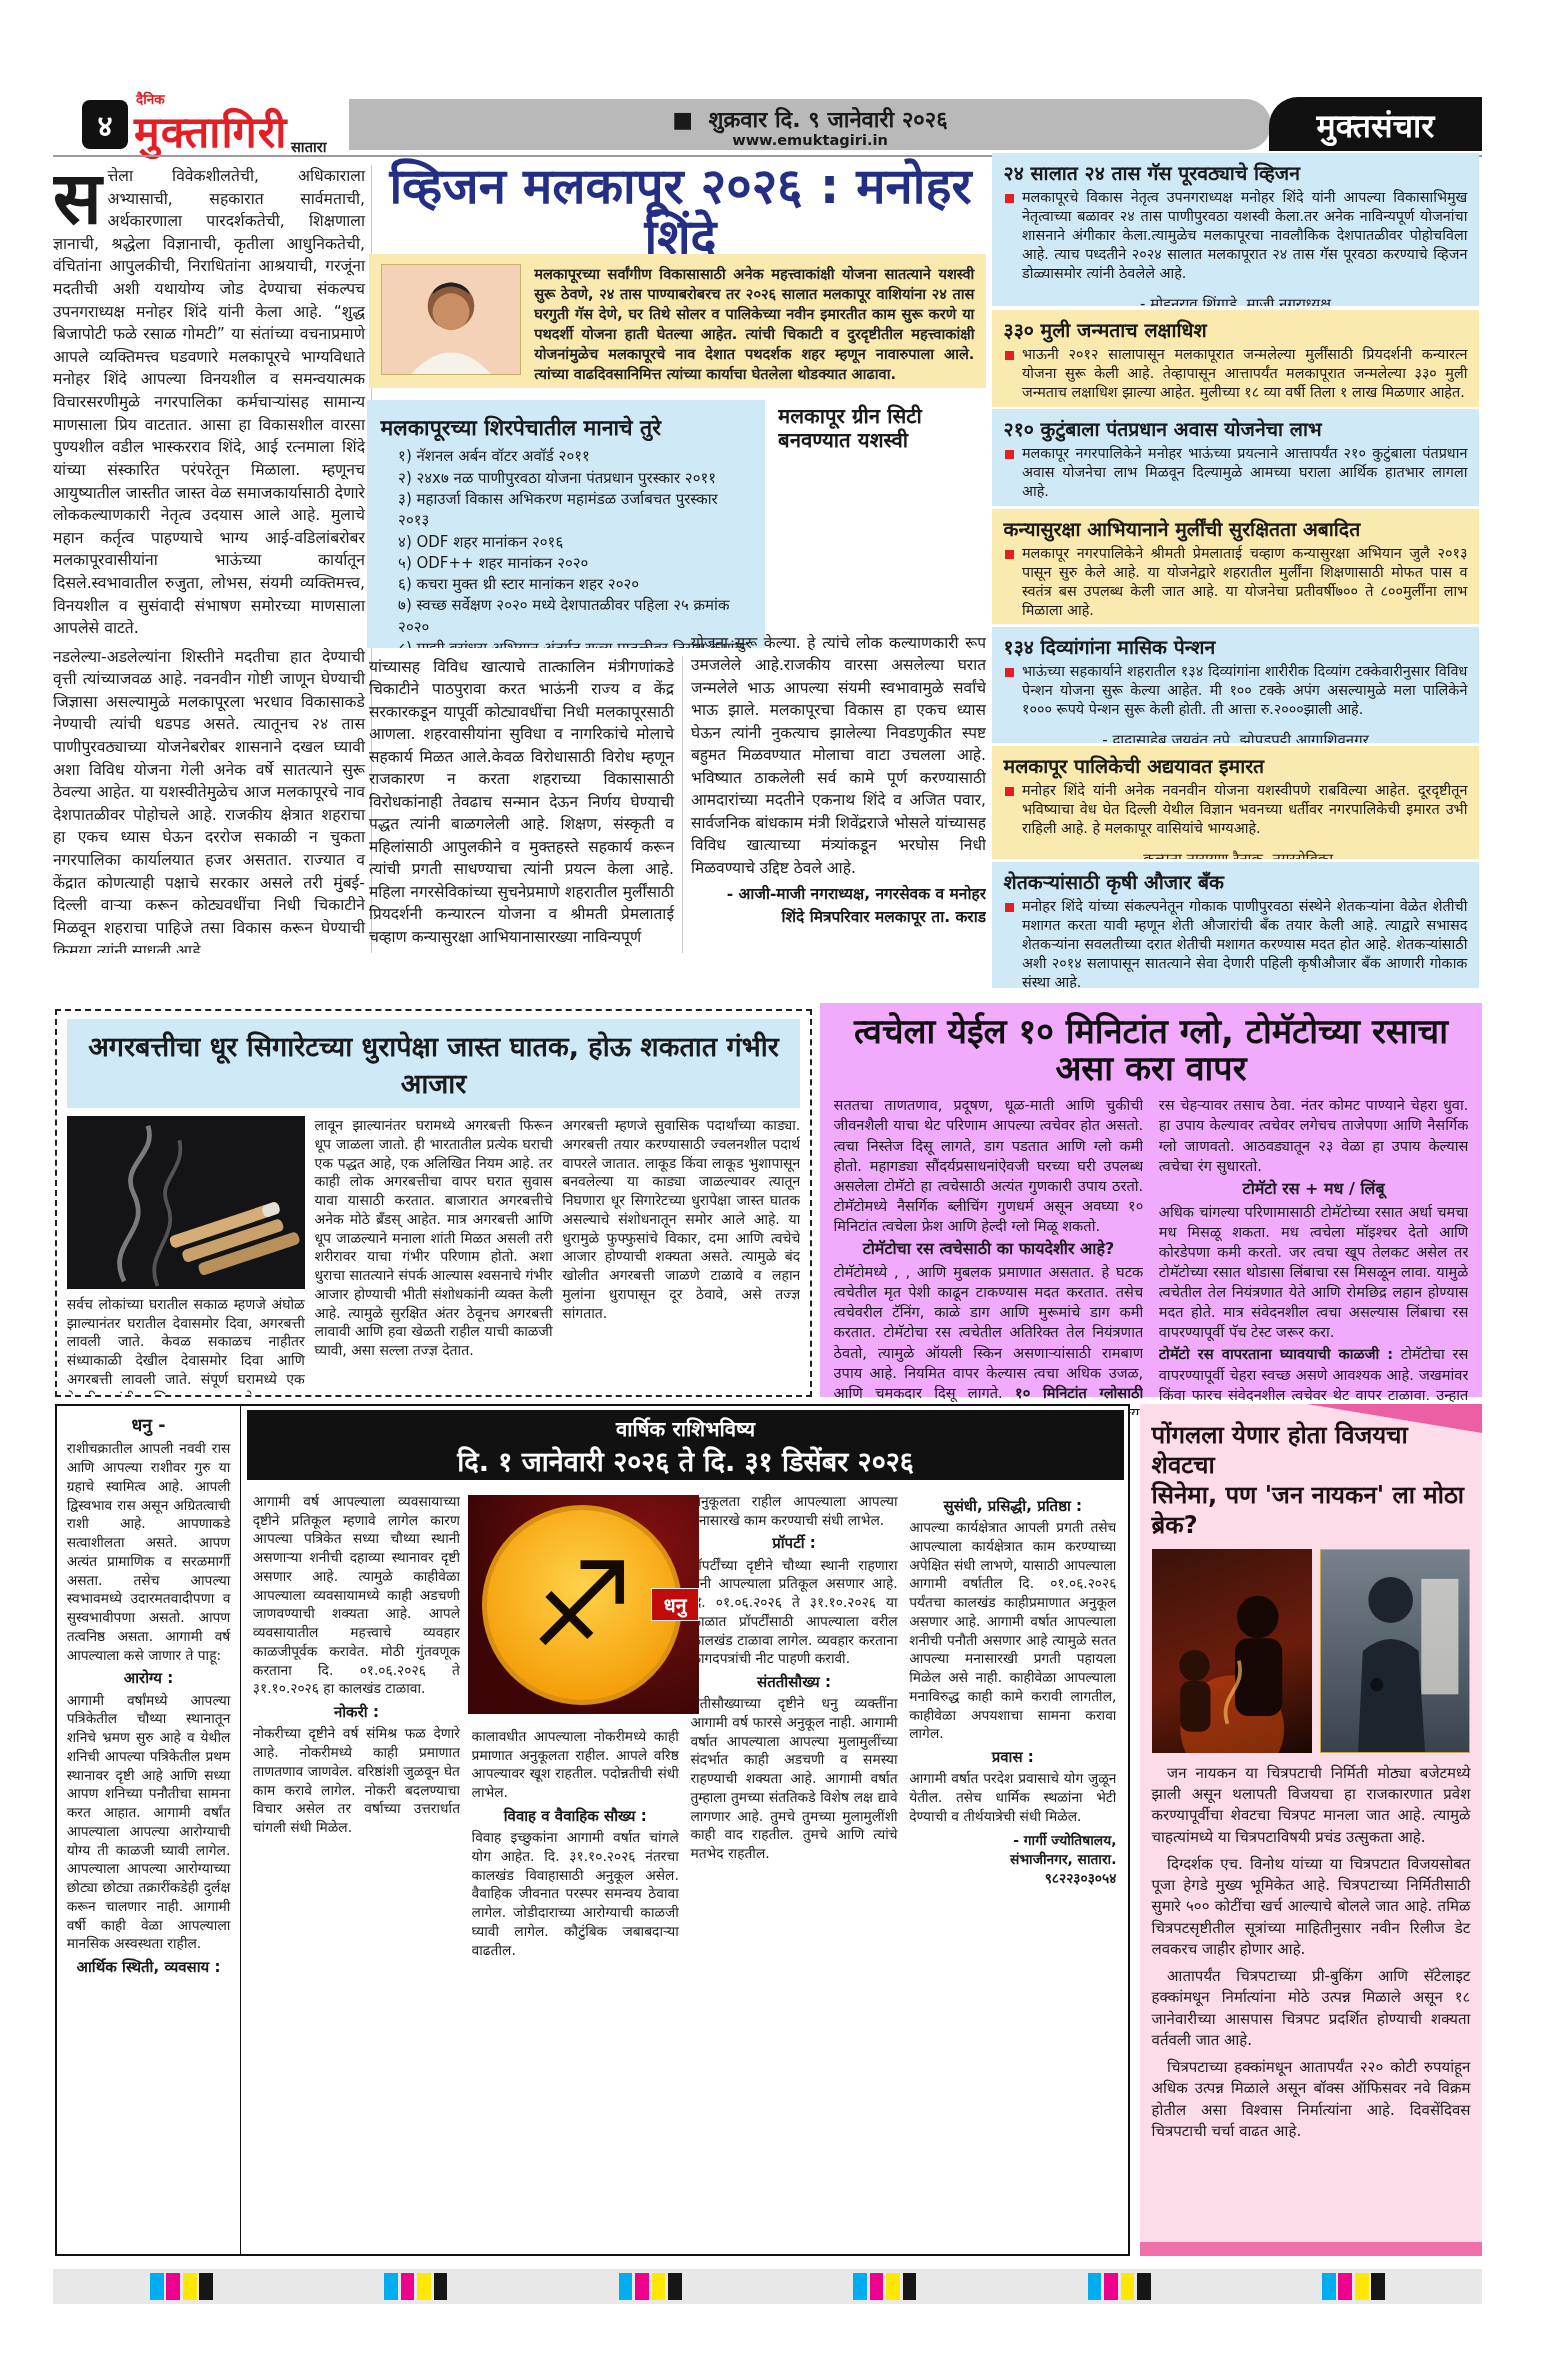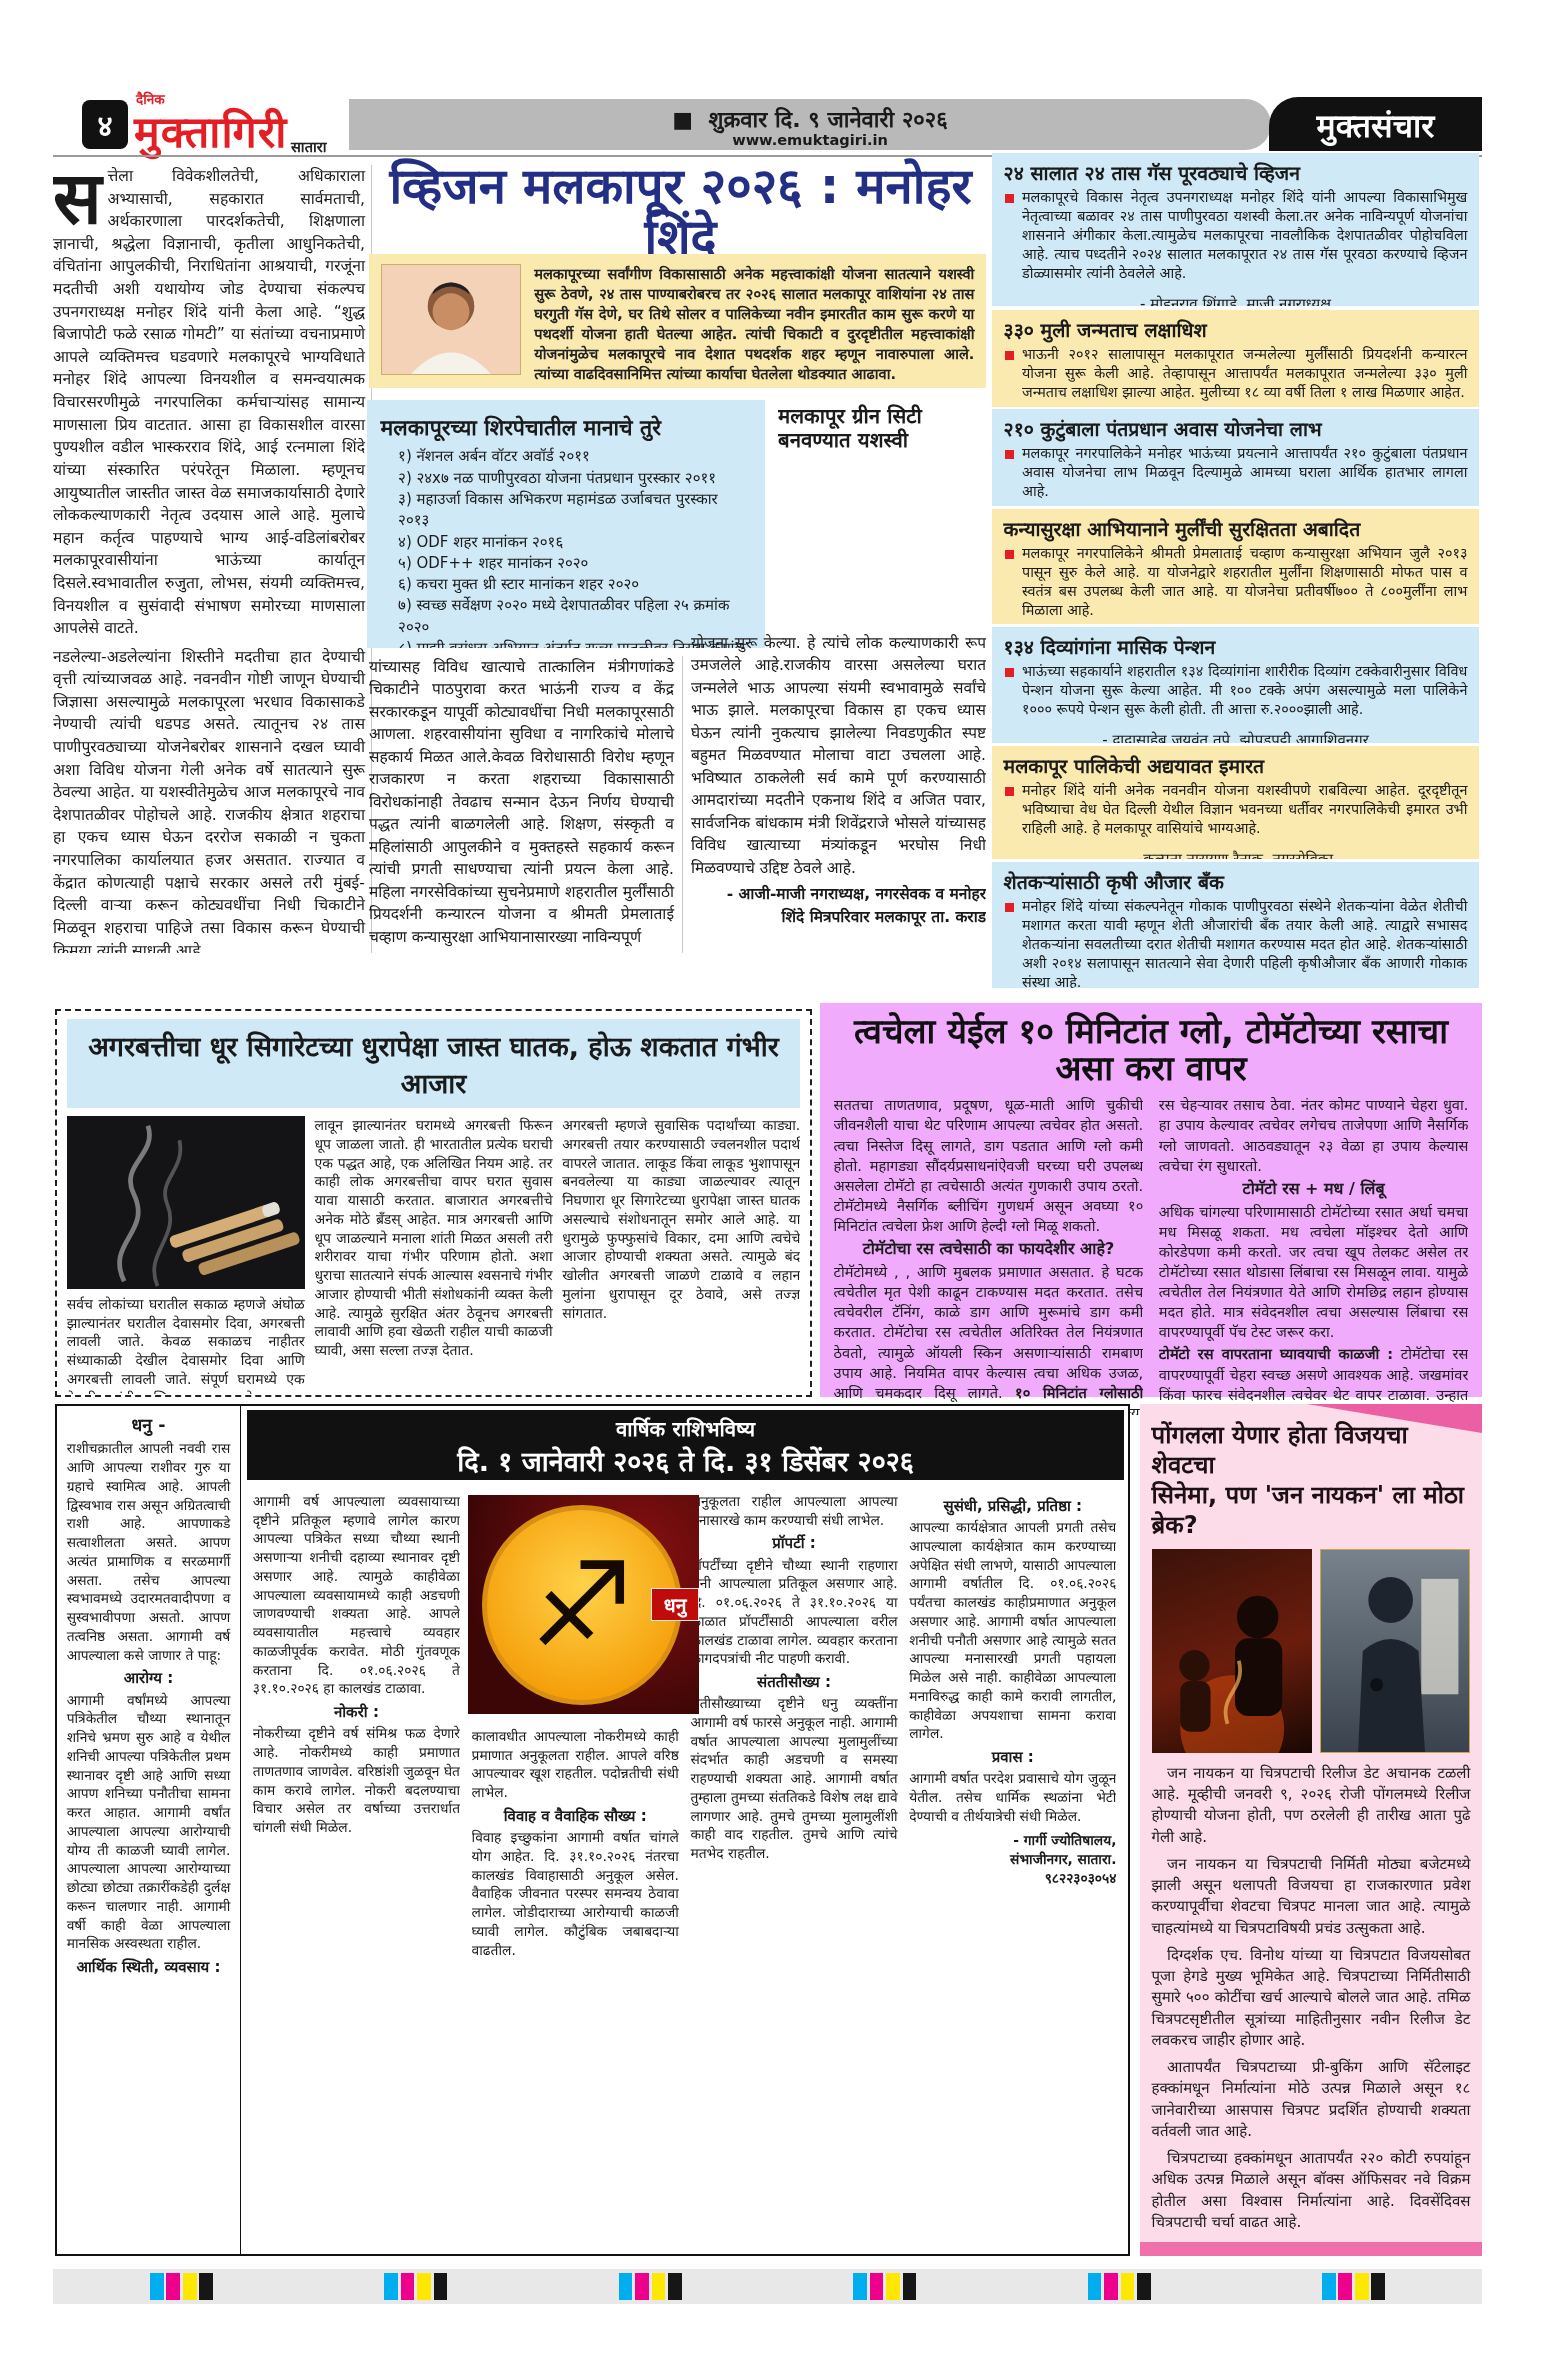--- a/index.html
+++ b/index.html
@@ -344,21 +344,20 @@
       <div class="poster2">
         <svg width="100%" height="100%" viewBox="0 0 160 210" preserveAspectRatio="none">
           <rect width="160" height="210" fill="none"></rect>
           <rect x="108" y="30" width="40" height="120" fill="#e8e4da" opacity="0.7"></rect>
           <circle cx="75" cy="52" r="24" fill="#1d242d"></circle>
           <path d="M40 210 L45 105 Q75 80 105 105 L112 210 Z" fill="#1d242d"></path>
           <circle cx="60" cy="140" r="7" fill="#0d1117"></circle>
         </svg>
       </div>
     </div>
-    <p>जन नायकन या चित्रपटाची रिलीज डेट अचानक टळली आहे. मूव्हीची जनवरी ९, २०२६ रोजी पोंगलमध्ये रिलीज होण्याची योजना होती, पण ठरलेली ही तारीख आता पुढे गेली आहे.</p>
     <p>जन नायकन या चित्रपटाची निर्मिती मोठ्या बजेटमध्ये झाली असून थलापती विजयचा हा राजकारणात प्रवेश करण्यापूर्वीचा शेवटचा चित्रपट मानला जात आहे. त्यामुळे चाहत्यांमध्ये या चित्रपटाविषयी प्रचंड उत्सुकता आहे.</p>
     <p>दिग्दर्शक एच. विनोथ यांच्या या चित्रपटात विजयसोबत पूजा हेगडे मुख्य भूमिकेत आहे. चित्रपटाच्या निर्मितीसाठी सुमारे ५०० कोटींचा खर्च आल्याचे बोलले जात आहे. तमिळ चित्रपटसृष्टीतील सूत्रांच्या माहितीनुसार नवीन रिलीज डेट लवकरच जाहीर होणार आहे.</p>
     <p>आतापर्यंत चित्रपटाच्या प्री-बुकिंग आणि सॅटेलाइट हक्कांमधून निर्मात्यांना मोठे उत्पन्न मिळाले असून १८ जानेवारीच्या आसपास चित्रपट प्रदर्शित होण्याची शक्यता वर्तवली जात आहे.</p>
     <p>चित्रपटाच्या हक्कांमधून आतापर्यंत २२० कोटी रुपयांहून अधिक उत्पन्न मिळाले असून बॉक्स ऑफिसवर नवे विक्रम होतील असा विश्वास निर्मात्यांना आहे. दिवसेंदिवस चित्रपटाची चर्चा वाढत आहे.</p>
     <div class="mstrip"></div>
   </div>
 
   <div class="abs footbar">
     <div class="barset">
         <span class="sw c"></span>

